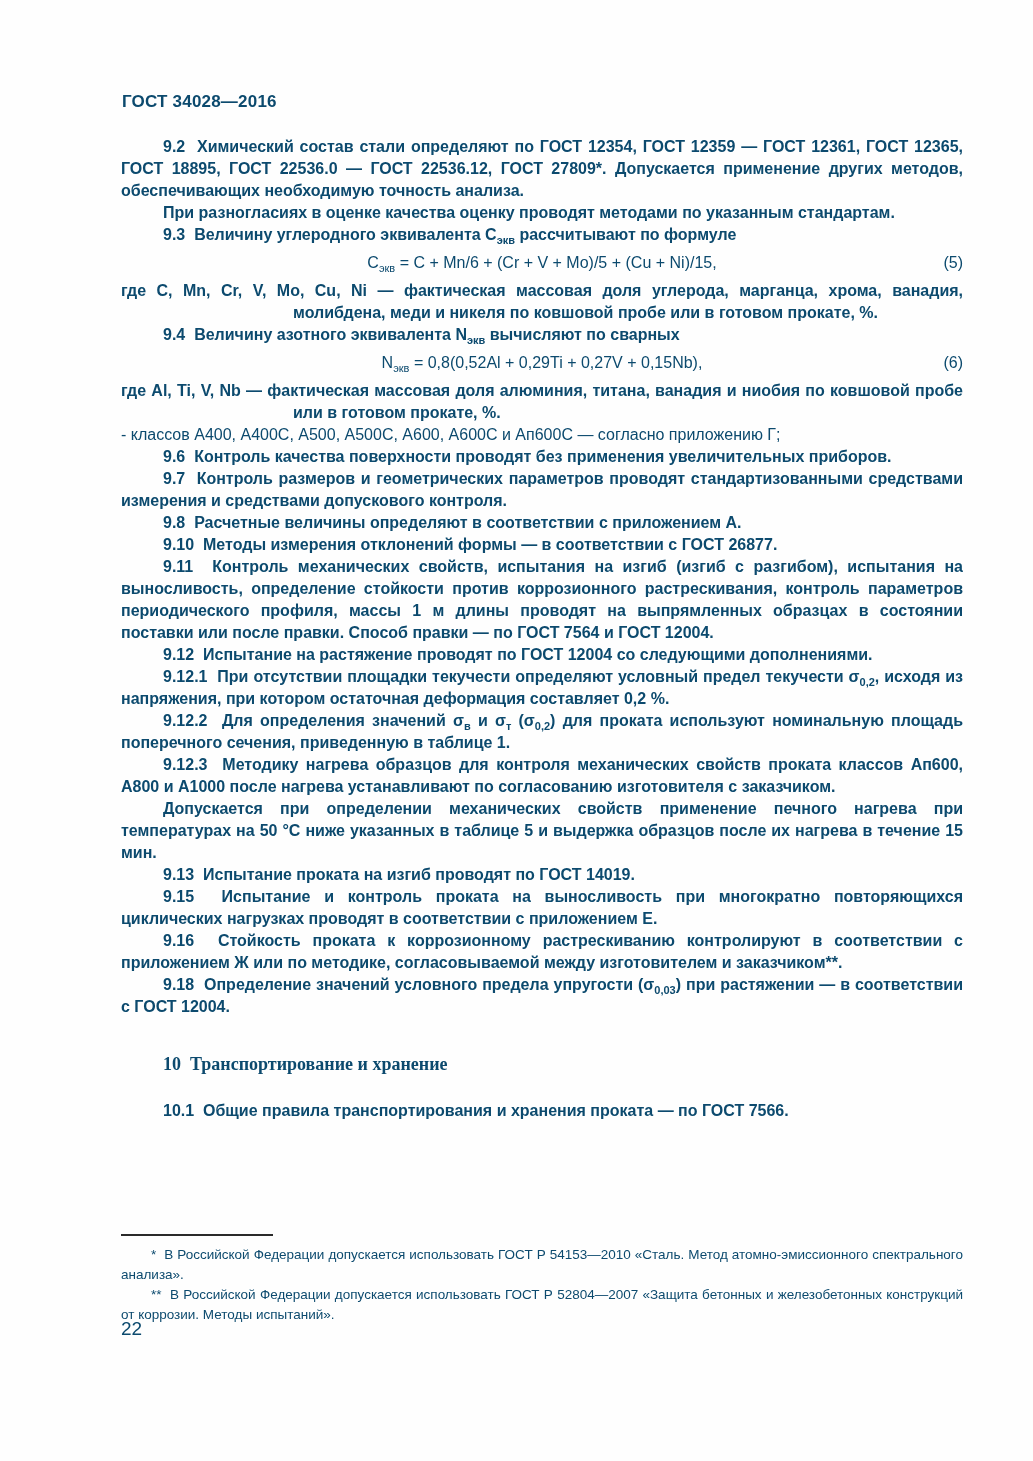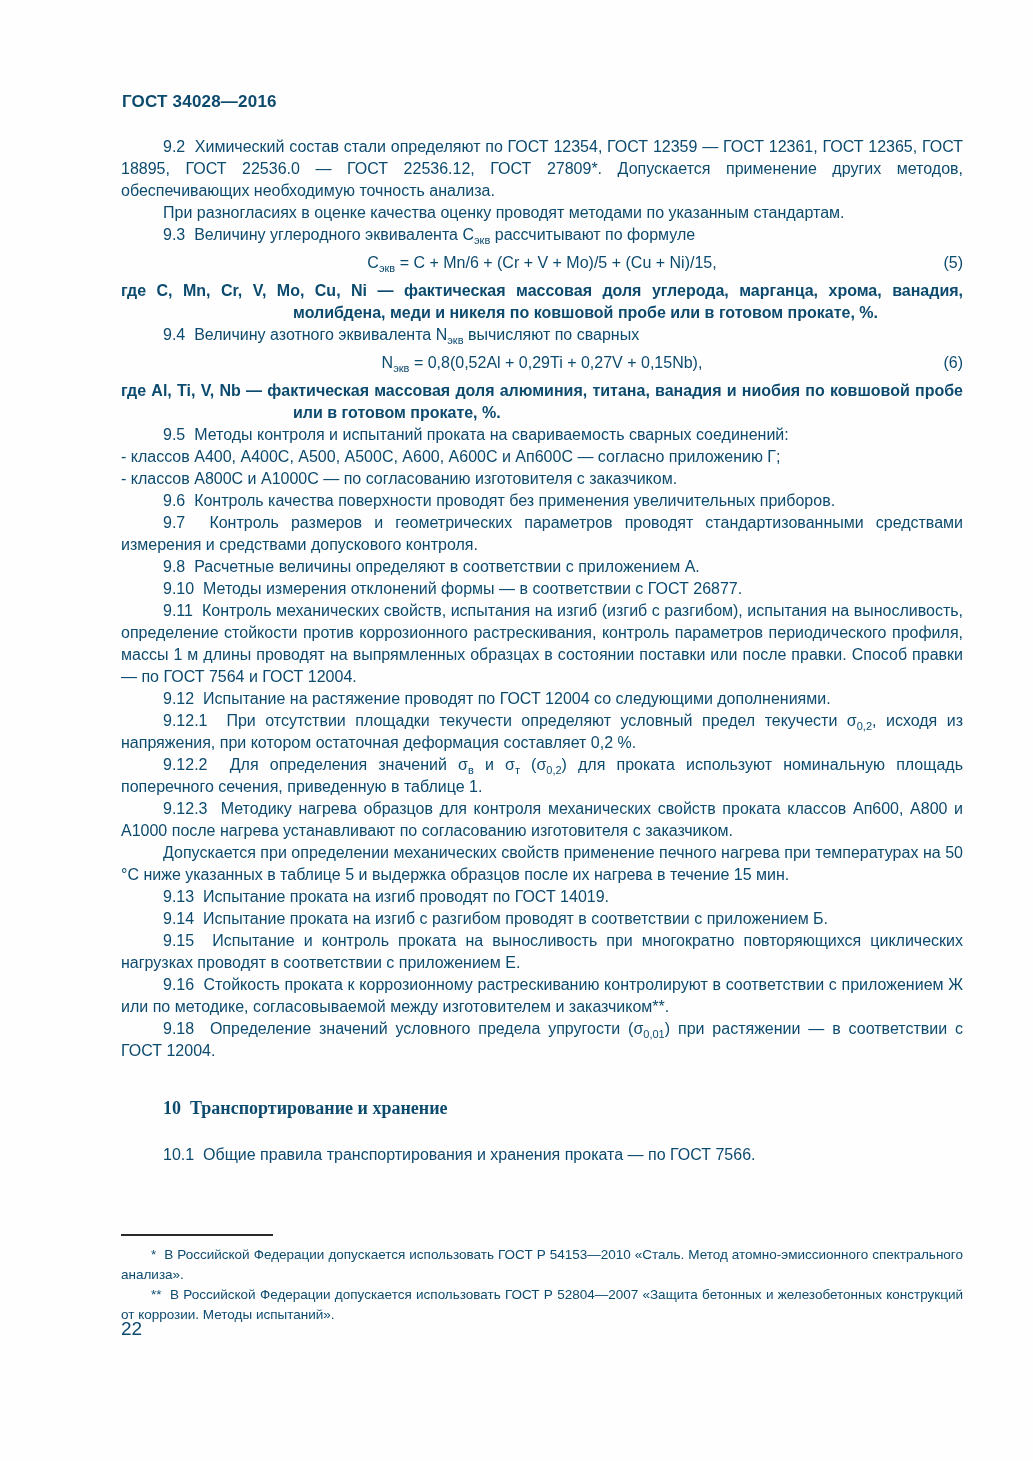--- a/index.html
+++ b/index.html
@@ -25,21 +25,21 @@
   .content {
     position: absolute;
     left: 121px;
     top: 136px;
     width: 842px;
     font-size: 16px;
     line-height: 22px;
     text-align: justify;
   }
   .blk { margin: 0; }
-  .blk.p { text-indent: 42px; }
+  .blk.p { text-indent: 42px; font-weight: bold; }
   .blk.list { text-indent: 0; }
   .blk.where {
     padding-left: 172px;
     text-indent: -172px;
     font-weight: bold;
   }
   .blk.formula {
     position: relative;
     text-align: center;
     text-indent: 0;
@@ -95,38 +95,35 @@
 
   <div class="content">
       <div class="blk p"><span>9.2&nbsp; Химический состав стали определяют по ГОСТ 12354, ГОСТ 12359 — ГОСТ 12361, ГОСТ 12365, ГОСТ 18895, ГОСТ 22536.0 — ГОСТ 22536.12, ГОСТ 27809*. Допускается применение других методов, обеспечивающих необходимую точность анализа.</span></div>
       <div class="blk p"><span>При разногласиях в оценке качества оценку проводят методами по указанным стандартам.</span></div>
       <div class="blk p"><span>9.3&nbsp; Величину углеродного эквивалента C</span><sub>экв</sub><span> рассчитывают по формуле</span></div>
       <div class="blk formula"><span><span>C</span><sub>экв</sub><span> = C + Mn/6 + (Cr + V + Mo)/5 + (Cu + Ni)/15,</span></span><span class="f-num">(5)</span></div>
       <div class="blk where"><span>где C, Mn, Cr, V, Mo, Cu, Ni — фактическая массовая доля углерода, марганца, хрома, ванадия, молибдена, меди и никеля по ковшовой пробе или в готовом прокате, %.</span></div>
       <div class="blk p"><span>9.4&nbsp; Величину азотного эквивалента N</span><sub>экв</sub><span> вычисляют по сварных</span></div>
       <div class="blk formula"><span><span>N</span><sub>экв</sub><span> = 0,8(0,52Al + 0,29Ti + 0,27V + 0,15Nb),</span></span><span class="f-num">(6)</span></div>
       <div class="blk where"><span>где Al, Ti, V, Nb — фактическая массовая доля алюминия, титана, ванадия и ниобия по ковшовой пробе или в готовом прокате, %.</span></div>
-      <div class="blk p"><span>9.5&nbsp; Методы контроля и испытаний проката на свариваемость сварных соединений:</span></div>
       <div class="blk list"><span>- классов А400, А400С, А500, А500С, А600, А600С и Ап600С — согласно приложению Г;</span></div>
-      <div class="blk list"><span>- классов А800С и А1000С — по согласованию изготовителя с заказчиком.</span></div>
       <div class="blk p"><span>9.6&nbsp; Контроль качества поверхности проводят без применения увеличительных приборов.</span></div>
       <div class="blk p"><span>9.7&nbsp; Контроль размеров и геометрических параметров проводят стандартизованными средствами измерения и средствами допускового контроля.</span></div>
       <div class="blk p"><span>9.8&nbsp; Расчетные величины определяют в соответствии с приложением А.</span></div>
       <div class="blk p"><span>9.10&nbsp; Методы измерения отклонений формы — в соответствии с ГОСТ 26877.</span></div>
       <div class="blk p"><span>9.11&nbsp; Контроль механических свойств, испытания на изгиб (изгиб с разгибом), испытания на выносливость, определение стойкости против коррозионного растрескивания, контроль параметров периодического профиля, массы 1 м длины проводят на выпрямленных образцах в состоянии поставки или после правки. Способ правки — по ГОСТ 7564 и ГОСТ 12004.</span></div>
       <div class="blk p"><span>9.12&nbsp; Испытание на растяжение проводят по ГОСТ 12004 со следующими дополнениями.</span></div>
       <div class="blk p"><span>9.12.1&nbsp; При отсутствии площадки текучести определяют условный предел текучести σ</span><sub>0,2</sub><span>, исходя из напряжения, при котором остаточная деформация составляет 0,2 %.</span></div>
       <div class="blk p"><span>9.12.2&nbsp; Для определения значений σ</span><sub>в</sub><span> и σ</span><sub>т</sub><span> (σ</span><sub>0,2</sub><span>) для проката используют номинальную площадь поперечного сечения, приведенную в таблице 1.</span></div>
       <div class="blk p"><span>9.12.3&nbsp; Методику нагрева образцов для контроля механических свойств проката классов Ап600, А800 и А1000 после нагрева устанавливают по согласованию изготовителя с заказчиком.</span></div>
       <div class="blk p"><span>Допускается при определении механических свойств применение печного нагрева при температурах на 50 °С ниже указанных в таблице 5 и выдержка образцов после их нагрева в течение 15 мин.</span></div>
       <div class="blk p"><span>9.13&nbsp; Испытание проката на изгиб проводят по ГОСТ 14019.</span></div>
-      <div class="blk p"><span>9.14&nbsp; Испытание проката на изгиб с разгибом проводят в соответствии с приложением Б.</span></div>
       <div class="blk p"><span>9.15&nbsp; Испытание и контроль проката на выносливость при многократно повторяющихся циклических нагрузках проводят в соответствии с приложением Е.</span></div>
       <div class="blk p"><span>9.16&nbsp; Стойкость проката к коррозионному растрескиванию контролируют в соответствии с приложением Ж или по методике, согласовываемой между изготовителем и заказчиком**.</span></div>
-      <div class="blk p"><span>9.18&nbsp; Определение значений условного предела упругости (σ</span><sub>0,01</sub><span>) при растяжении — в соответствии с ГОСТ 12004.</span></div>
+      <div class="blk p"><span>9.18&nbsp; Определение значений условного предела упругости (σ</span><sub>0,03</sub><span>) при растяжении — в соответствии с ГОСТ 12004.</span></div>
       <div class="blk h2"><span>10&nbsp; Транспортирование и хранение</span></div>
       <div class="blk p"><span>10.1&nbsp; Общие правила транспортирования и хранения проката — по ГОСТ 7566.</span></div>
     </div>
 
   <div class="footnotes">
     <div class="fn-rule"></div>
     <div>
         <div class="blk footnote"><span>*&nbsp; В Российской Федерации допускается использовать ГОСТ Р 54153—2010 «Сталь. Метод атомно-эмиссионного спектрального анализа».</span></div>
         <div class="blk footnote"><span>**&nbsp; В Российской Федерации допускается использовать ГОСТ Р 52804—2007 «Защита бетонных и железобетонных конструкций от коррозии. Методы испытаний».</span></div>
       </div>

